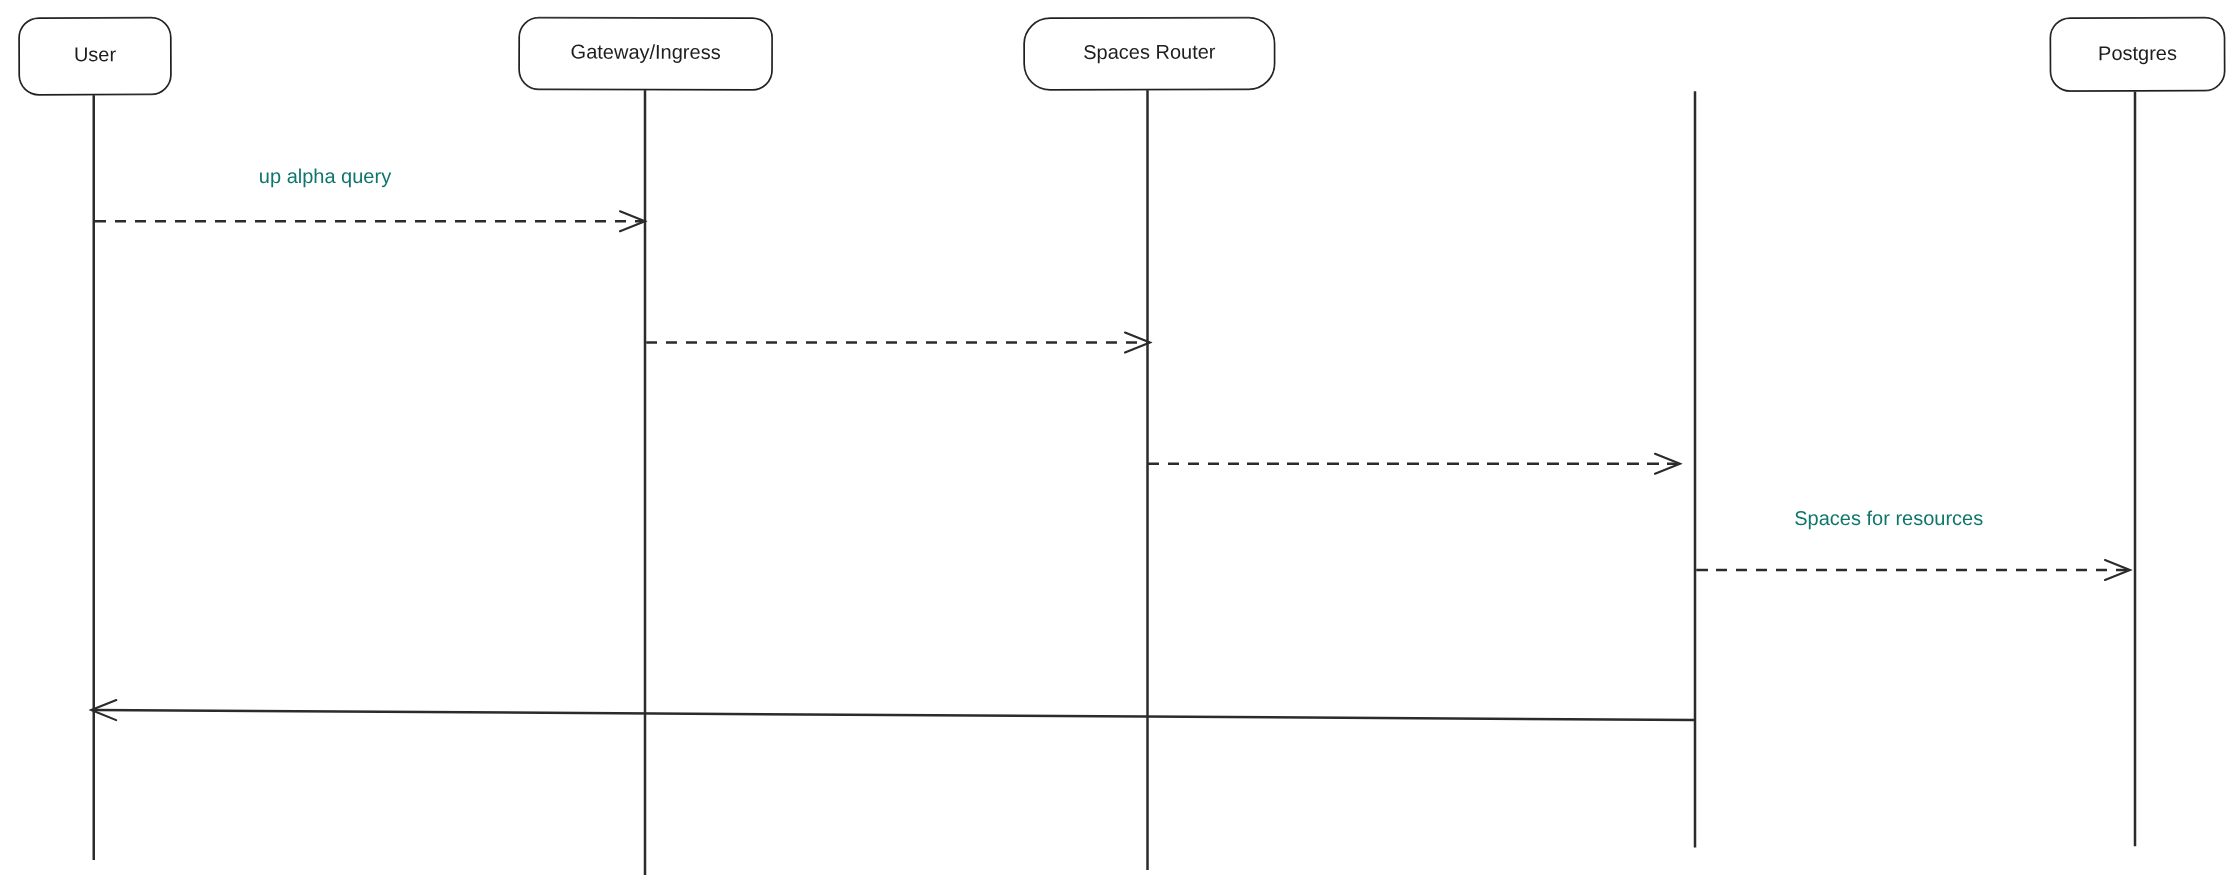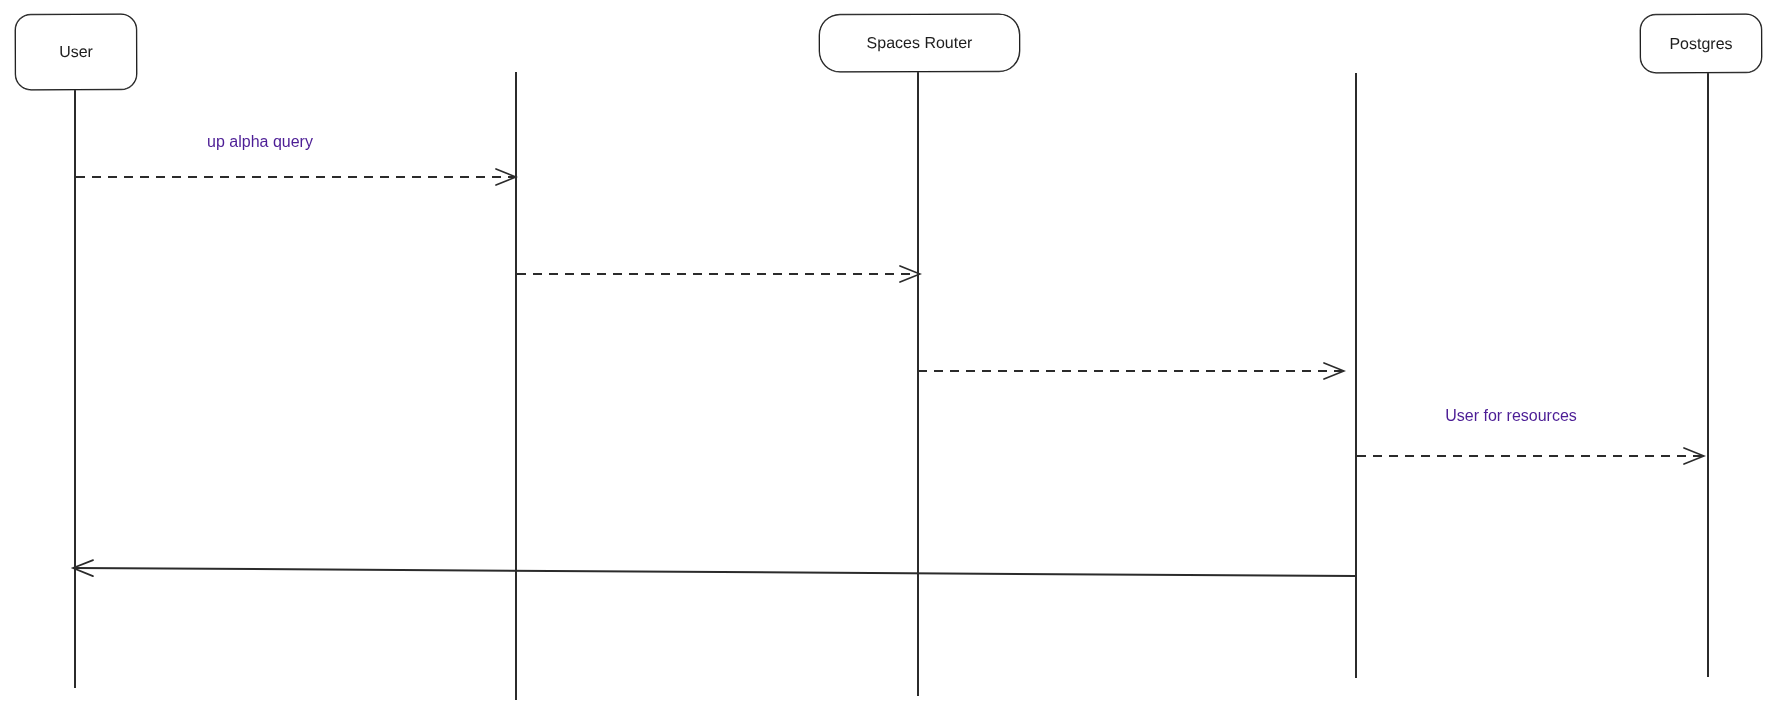--- a/index.html
+++ b/index.html
@@ -62,42 +62,45 @@
   }
   .msg svg.head.right { right: -4px; }
   .msg svg.head.left  { left: -4px; }
   
   .msg-label {
     position: absolute;
     width: 260px;
     text-align: center;
     font-size: 16px;
     line-height: 19px;
-    color: #4c1d95;
+    color: #0f766e;
     white-space: nowrap;
   }
 </style>
 </head>
 <body>
 
 <div class="canvas">
 
   <div class="lifeline" style="left:74.2px;  top:73px; height:615px;"></div>
   <div class="lifeline" style="left:515.2px; top:72px; height:628px;"></div>
   <div class="lifeline" style="left:917.2px; top:72px; height:624px;"></div>
   <div class="lifeline" style="left:1355.2px;top:73px; height:605px;"></div>
   <div class="lifeline" style="left:1707.2px;top:73px; height:604px;"></div>
 
-  <div class="actor" style="left:15px; top:14px; width:122px; height:76px; transform:rotate(-0.2deg);">
+  <div class="actor" style="left:15px; top:14px; width:122px; height:62px; transform:rotate(-0.2deg);">
     <span>User</span>
+  </div>
+  <div class="actor" style="left:415px; top:14px; width:203px; height:58px; transform:rotate(0.15deg);">
+    <span>Gateway/Ingress</span>
   </div>
   <div class="actor" style="left:819px; top:14px; width:201px; height:58px; transform:rotate(-0.15deg);border-radius:21px;">
     <span>Spaces Router</span>
   </div>
-  <div class="actor" style="left:1640px; top:14px; width:122px; height:59px; transform:rotate(-0.2deg);">
+  <div class="actor" style="left:1640px; top:14px; width:140px; height:59px; transform:rotate(-0.2deg);">
     <span>Postgres</span>
   </div>
 
   <div class="msg-label" style="left:130px; top:132px;">up alpha query</div>
   <div class="msg" style="left:76px; top:177px; width:438px;">
     <div class="line dashed"></div>
     <svg class="head right" width="26" height="22" viewBox="0 0 26 22">
       <path d="M4 3 L24 11 L4 19" fill="none" stroke="#2b2b2b" stroke-width="1.7" stroke-linecap="round"></path>
     </svg>
   </div>
@@ -109,21 +112,21 @@
     </svg>
   </div>
 
   <div class="msg" style="left:918px; top:371px; width:424px;">
     <div class="line dashed"></div>
     <svg class="head right" width="26" height="22" viewBox="0 0 26 22">
       <path d="M4 3 L24 11 L4 19" fill="none" stroke="#2b2b2b" stroke-width="1.7" stroke-linecap="round"></path>
     </svg>
   </div>
 
-  <div class="msg-label" style="left:1381px; top:406px;">User for resources</div>
+  <div class="msg-label" style="left:1381px; top:406px;">Spaces for resources</div>
   <div class="msg" style="left:1357px; top:456px; width:345px;">
     <div class="line dashed"></div>
     <svg class="head right" width="26" height="22" viewBox="0 0 26 22">
       <path d="M4 3 L24 11 L4 19" fill="none" stroke="#2b2b2b" stroke-width="1.7" stroke-linecap="round"></path>
     </svg>
   </div>
 
   <div class="msg" style="left:75px; top:572px; width:1281px; transform:rotate(0.36deg);">
     <div class="line solid"></div>
     <svg class="head left" width="26" height="22" viewBox="0 0 26 22">

